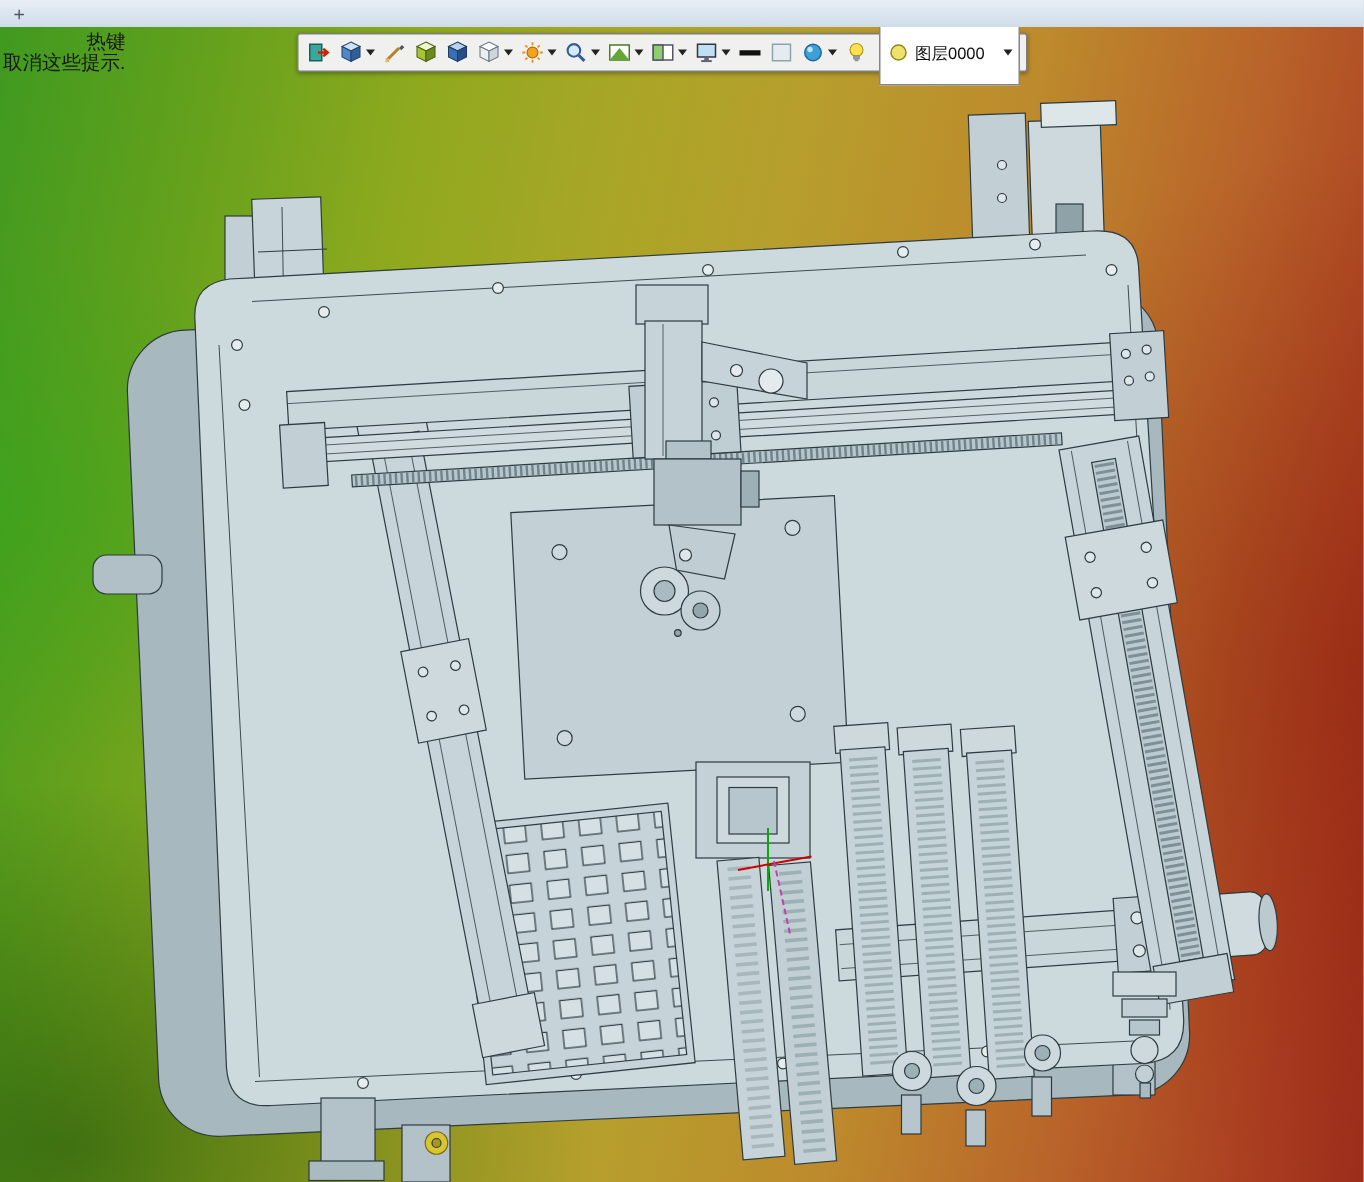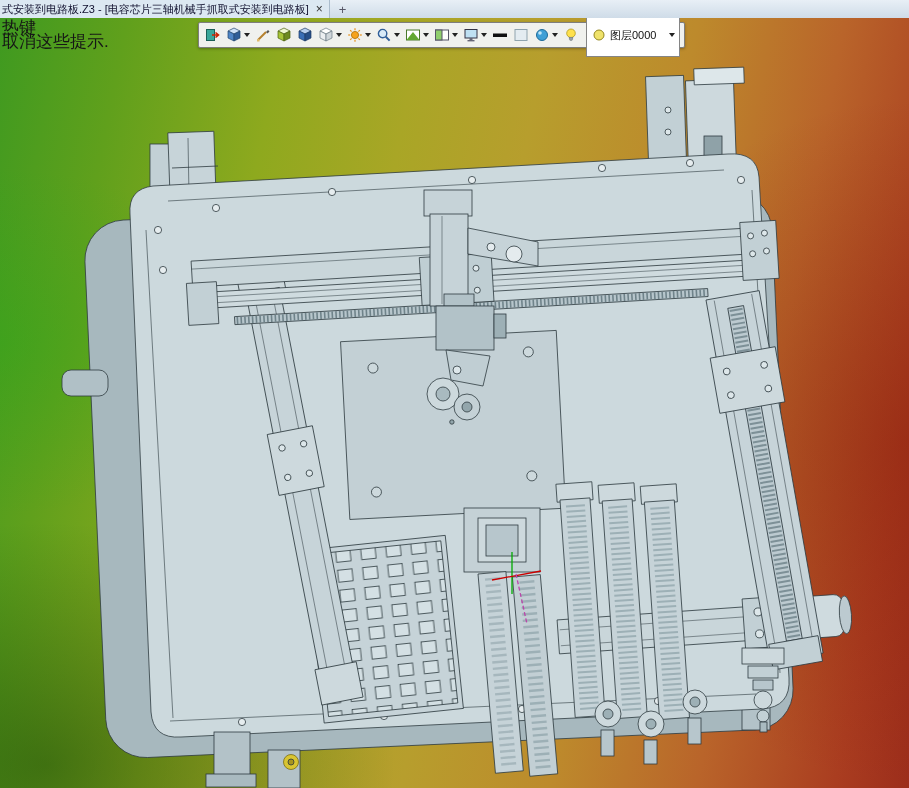--- a/index.html
+++ b/index.html
@@ -26,21 +26,21 @@
   .viewport{
     position:absolute;top:18px;left:0;width:909px;height:770px;overflow:hidden;
     background:
       radial-gradient(55% 45% at 5% 97%, rgba(8,58,4,0.48), rgba(8,58,4,0) 70%),
       radial-gradient(50% 62% at 100% 55%, rgba(128,18,4,0.35), rgba(128,18,4,0) 72%),
       radial-gradient(42% 32% at 0% 42%, rgba(40,168,28,0.40), rgba(40,168,28,0) 70%),
       linear-gradient(101deg,#3f9a20 0%,#60a01c 12%,#8ea91e 27%,#a9a626 40%,#b79e2d 52%,#bd8a2c 66%,#b9642a 80%,#aa3d20 93%,#9c2d1b 100%);
   }
   .model{position:absolute;top:0;left:0;}
   
-  .hints{position:absolute;top:3px;left:2px;font-size:17px;line-height:14px;color:#161616;}
+  .hints{position:absolute;top:3px;left:2px;font-size:13px;line-height:14px;color:#161616;text-align:right;}
   
   .toolbar{
     position:absolute;top:4px;left:198px;height:24px;
     display:flex;align-items:center;gap:1px;
     background:#f0f1ee;border:1px solid #7e7e7e;border-radius:2px;
     padding:0 4px;box-shadow:0 1px 3px rgba(0,0,0,.3);
   }
   .tbtn{display:flex;align-items:center;height:20px;padding:0 2px;border-radius:2px;}
   .tbtn svg{display:block;}
   .caret{
@@ -50,24 +50,20 @@
   .layercombo{
     display:flex;align-items:center;gap:3px;background:#fff;border:1px solid #858585;
     height:18px;padding:12px 4px;margin-left:4px;font-size:11px;color:#111;width:84px;
   }
   .lc-icon{display:flex;align-items:center;}
 </style>
 </head>
 <body>
 
 <div class="tabbar">
-  <div class="tab">
-    <span class="tab-title">式安装到电路板.Z3 - [电容芯片三轴机械手抓取式安装到电路板]</span>
-    <span class="tab-close">×</span>
-  </div>
   <div class="newtab">+</div>
 </div>
 
 <div class="viewport">
 
   <svg class="model" width="909" height="770" viewBox="0 0 909 770">
     <defs>
       <pattern id="trayGrid" width="25.2" height="20" patternUnits="userSpaceOnUse">
         <rect x="4" y="3.5" width="14.5" height="12" fill="#d4e0e4" stroke="#2e3b40" stroke-width="0.8"></rect>
       </pattern>

